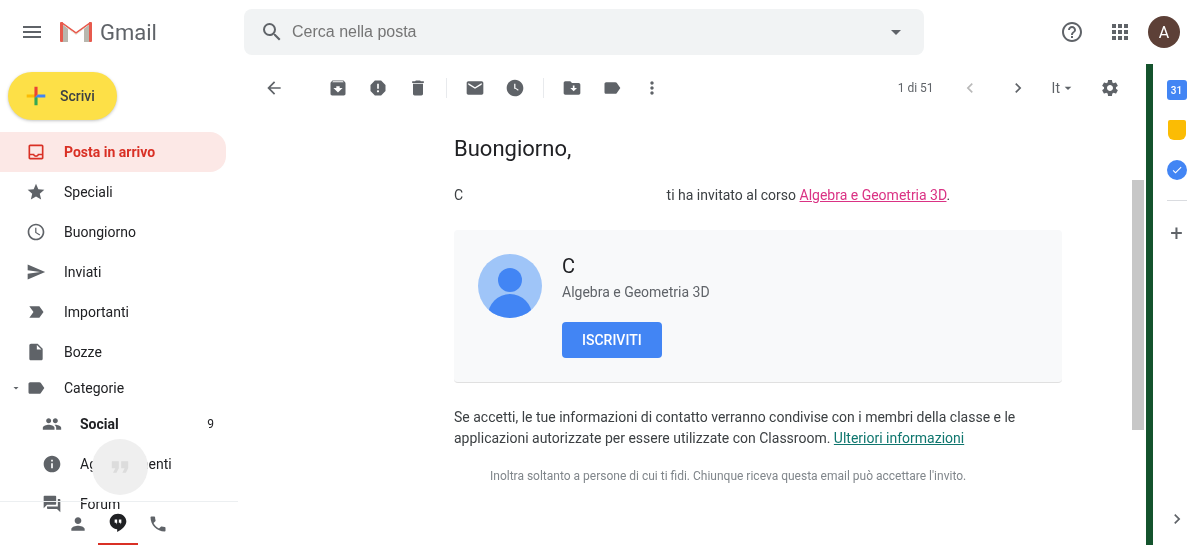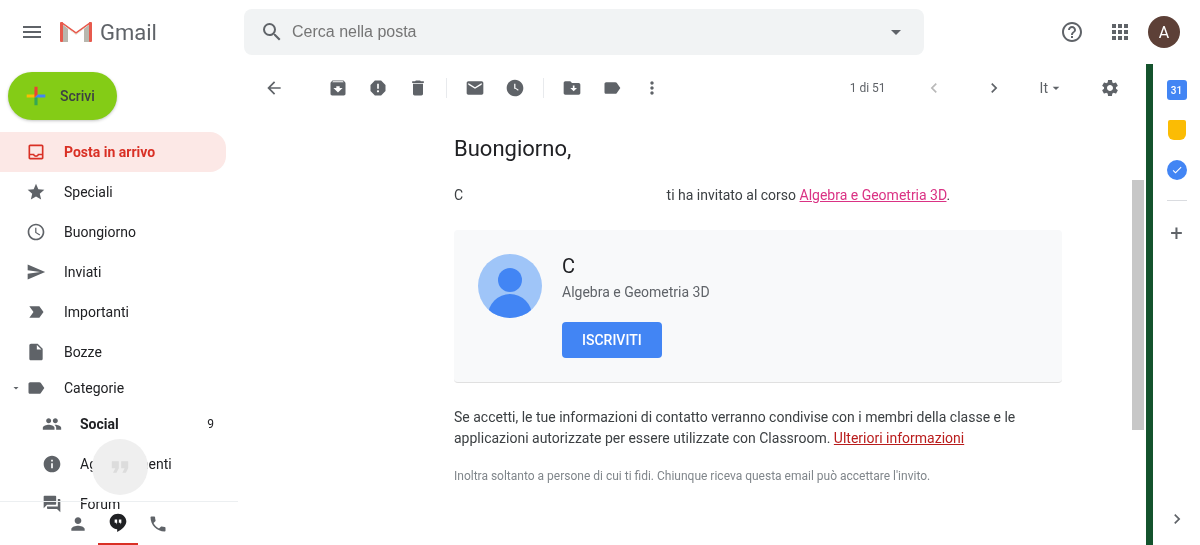--- a/index.html
+++ b/index.html
@@ -16,21 +16,21 @@
   .search-dropdown { width: 40px; height: 40px; display: flex; align-items: center; justify-content: center; cursor: pointer; }
   .header-right { margin-left: auto; display: flex; align-items: center; gap: 8px; padding-right: 12px; }
   .header-icon-btn { width: 40px; height: 40px; display: flex; align-items: center; justify-content: center; border-radius: 50%; cursor: pointer; }
   .account-avatar { width: 32px; height: 32px; border-radius: 50%; background: #5d4037; color: #fff; display: flex; align-items: center; justify-content: center; font-size: 16px; }
   
   
   .body-area { display: flex; height: calc(545px - 64px); }
   
   
   .sidebar { width: 238px; padding-top: 8px; overflow: hidden; position: relative; }
-  .compose-btn { display: inline-flex; align-items: center; height: 48px; padding: 0 22px 0 12px; margin: 0 0 12px 8px; border-radius: 24px; box-shadow: 0 1px 3px rgba(60,64,67,.3); cursor: pointer; background: #84cc16; }
+  .compose-btn { display: inline-flex; align-items: center; height: 48px; padding: 0 22px 0 12px; margin: 0 0 12px 8px; border-radius: 24px; box-shadow: 0 1px 3px rgba(60,64,67,.3); cursor: pointer; background: #fde047; }
   .compose-plus { width: 32px; height: 32px; display: flex; align-items: center; justify-content: center; margin-right: 8px; }
   .compose-text { font-size: 14px; font-weight: 500; color: #3c4043; }
   .nav-item { display: flex; align-items: center; height: 40px; padding: 0 12px 0 26px; border-radius: 0 16px 16px 0; cursor: pointer; margin-right: 12px; color: #202124; }
   .nav-item.active { background: #fce8e6; color: #d93025; font-weight: 700; }
   .nav-item .nav-icon { width: 20px; margin-right: 18px; display: flex; align-items: center; justify-content: center; }
   .nav-item .nav-label { flex: 1; font-size: 14px; }
   .nav-item.active .nav-icon svg { fill: #d93025; }
   .nav-item .nav-icon svg { fill: #5f6368; }
   .nav-item.bold .nav-label { font-weight: 700; color: #202124; }
   .nav-item .nav-count { font-size: 12px; color: #202124; }
@@ -41,40 +41,40 @@
   .sidebar-footer { position: absolute; bottom: 0; left: 0; right: 0; height: 44px; display: flex; align-items: center; border-top: 1px solid #eceff1; }
   .sidebar-footer-tab { flex: 0 0 40px; height: 44px; display: flex; align-items: center; justify-content: center; cursor: pointer; }
   .sidebar-footer-tab.active { border-bottom: 3px solid #d93025; }
   .sidebar-footer-pad { width: 58px; }
   
   
   .main { flex: 1; display: flex; flex-direction: column; border-left: none; }
   .toolbar { height: 48px; display: flex; align-items: center; padding: 0 16px; }
   .tb-btn { width: 40px; height: 40px; display: flex; align-items: center; justify-content: center; border-radius: 50%; cursor: pointer; }
   .tb-divider { width: 1px; height: 20px; background: #e8eaed; margin: 0 8px; }
-  .toolbar-right { margin-left: auto; display: flex; align-items: center; gap: 20px; }
+  .toolbar-right { margin-left: auto; display: flex; align-items: center; gap: 8px; }
   .pagination-text { font-size: 12px; color: #5f6368; margin-right: 8px; }
   .input-tools { display: flex; align-items: center; font-size: 14px; color: #5f6368; padding: 0 6px; cursor: pointer; }
   
   .email-body { flex: 1; overflow-y: auto; padding: 0 0 0 200px; position: relative; }
   .email-content { max-width: 640px; padding: 24px 16px; }
   .email-subject { font-size: 22px; font-weight: 400; color: #202124; margin-bottom: 24px; }
   .invite-line { font-size: 14px; color: #3c4043; margin-bottom: 24px; line-height: 1.5; }
   .invite-line a { color: #da3284; text-decoration: underline; }
   .invite-card { background: #f8f9fa; border-radius: 4px; padding: 24px; display: flex; gap: 20px; align-items: flex-start; border-bottom: 1px solid #e0e0e0; margin-bottom: 24px;}
   .invite-avatar { width: 64px; height: 64px; border-radius: 50%; background: #9fc5f8; display: flex; align-items: center; justify-content: center; position: relative; overflow: hidden; }
   .invite-avatar::before { content:''; width: 24px; height: 24px; background:#4285f4; border-radius:50%; position:absolute; top:14px;}
   .invite-avatar::after { content:''; width: 44px; height: 30px; background:#4285f4; border-radius: 22px 22px 0 0; position:absolute; bottom:-6px;}
   .invite-info { display: flex; flex-direction: column; gap: 6px; }
   .invite-name { font-size: 20px; color: #202124; }
   .invite-course { font-size: 14px; color: #5f6368; }
   .enroll-btn { display: inline-block; background: #4285f4; color: #fff; font-size: 14px; font-weight: 500; padding: 10px 20px; border-radius: 4px; margin-top: 16px; cursor: pointer; width: fit-content; }
   .disclaimer { font-size: 14px; color: #3c4043; line-height: 1.5; margin-bottom: 20px; }
-  .disclaimer a { color: #b91c1c; text-decoration: underline; }
-  .footnote { font-size: 12px; color: #80868b; }
+  .disclaimer a { color: #0f766e; text-decoration: underline; }
+  .footnote { font-size: 12px; color: #80868b; margin-left: 36px; }
   
   
   .side-panel { width: 54px; border-left: 7px solid #14532d; display: flex; flex-direction: column; align-items: center; padding-top: 16px; gap: 20px; position: relative; }
   .side-icon { width: 20px; height: 20px; display:flex; align-items:center; justify-content:center; cursor: pointer; }
   .side-divider { width: 20px; height: 1px; background: #dadce0; }
   .side-plus { color: #5f6368; font-size: 22px; cursor:pointer; }
   .side-collapse { position: absolute; bottom: 8px; width: 36px; height:36px; display:flex; align-items:center; justify-content:center; cursor:pointer;}
   
   .scrollbar-fake { position: absolute; right: 0; top: 0; width: 12px; height: 200px; background: #c1c1c1; border-radius: 0;}
   

